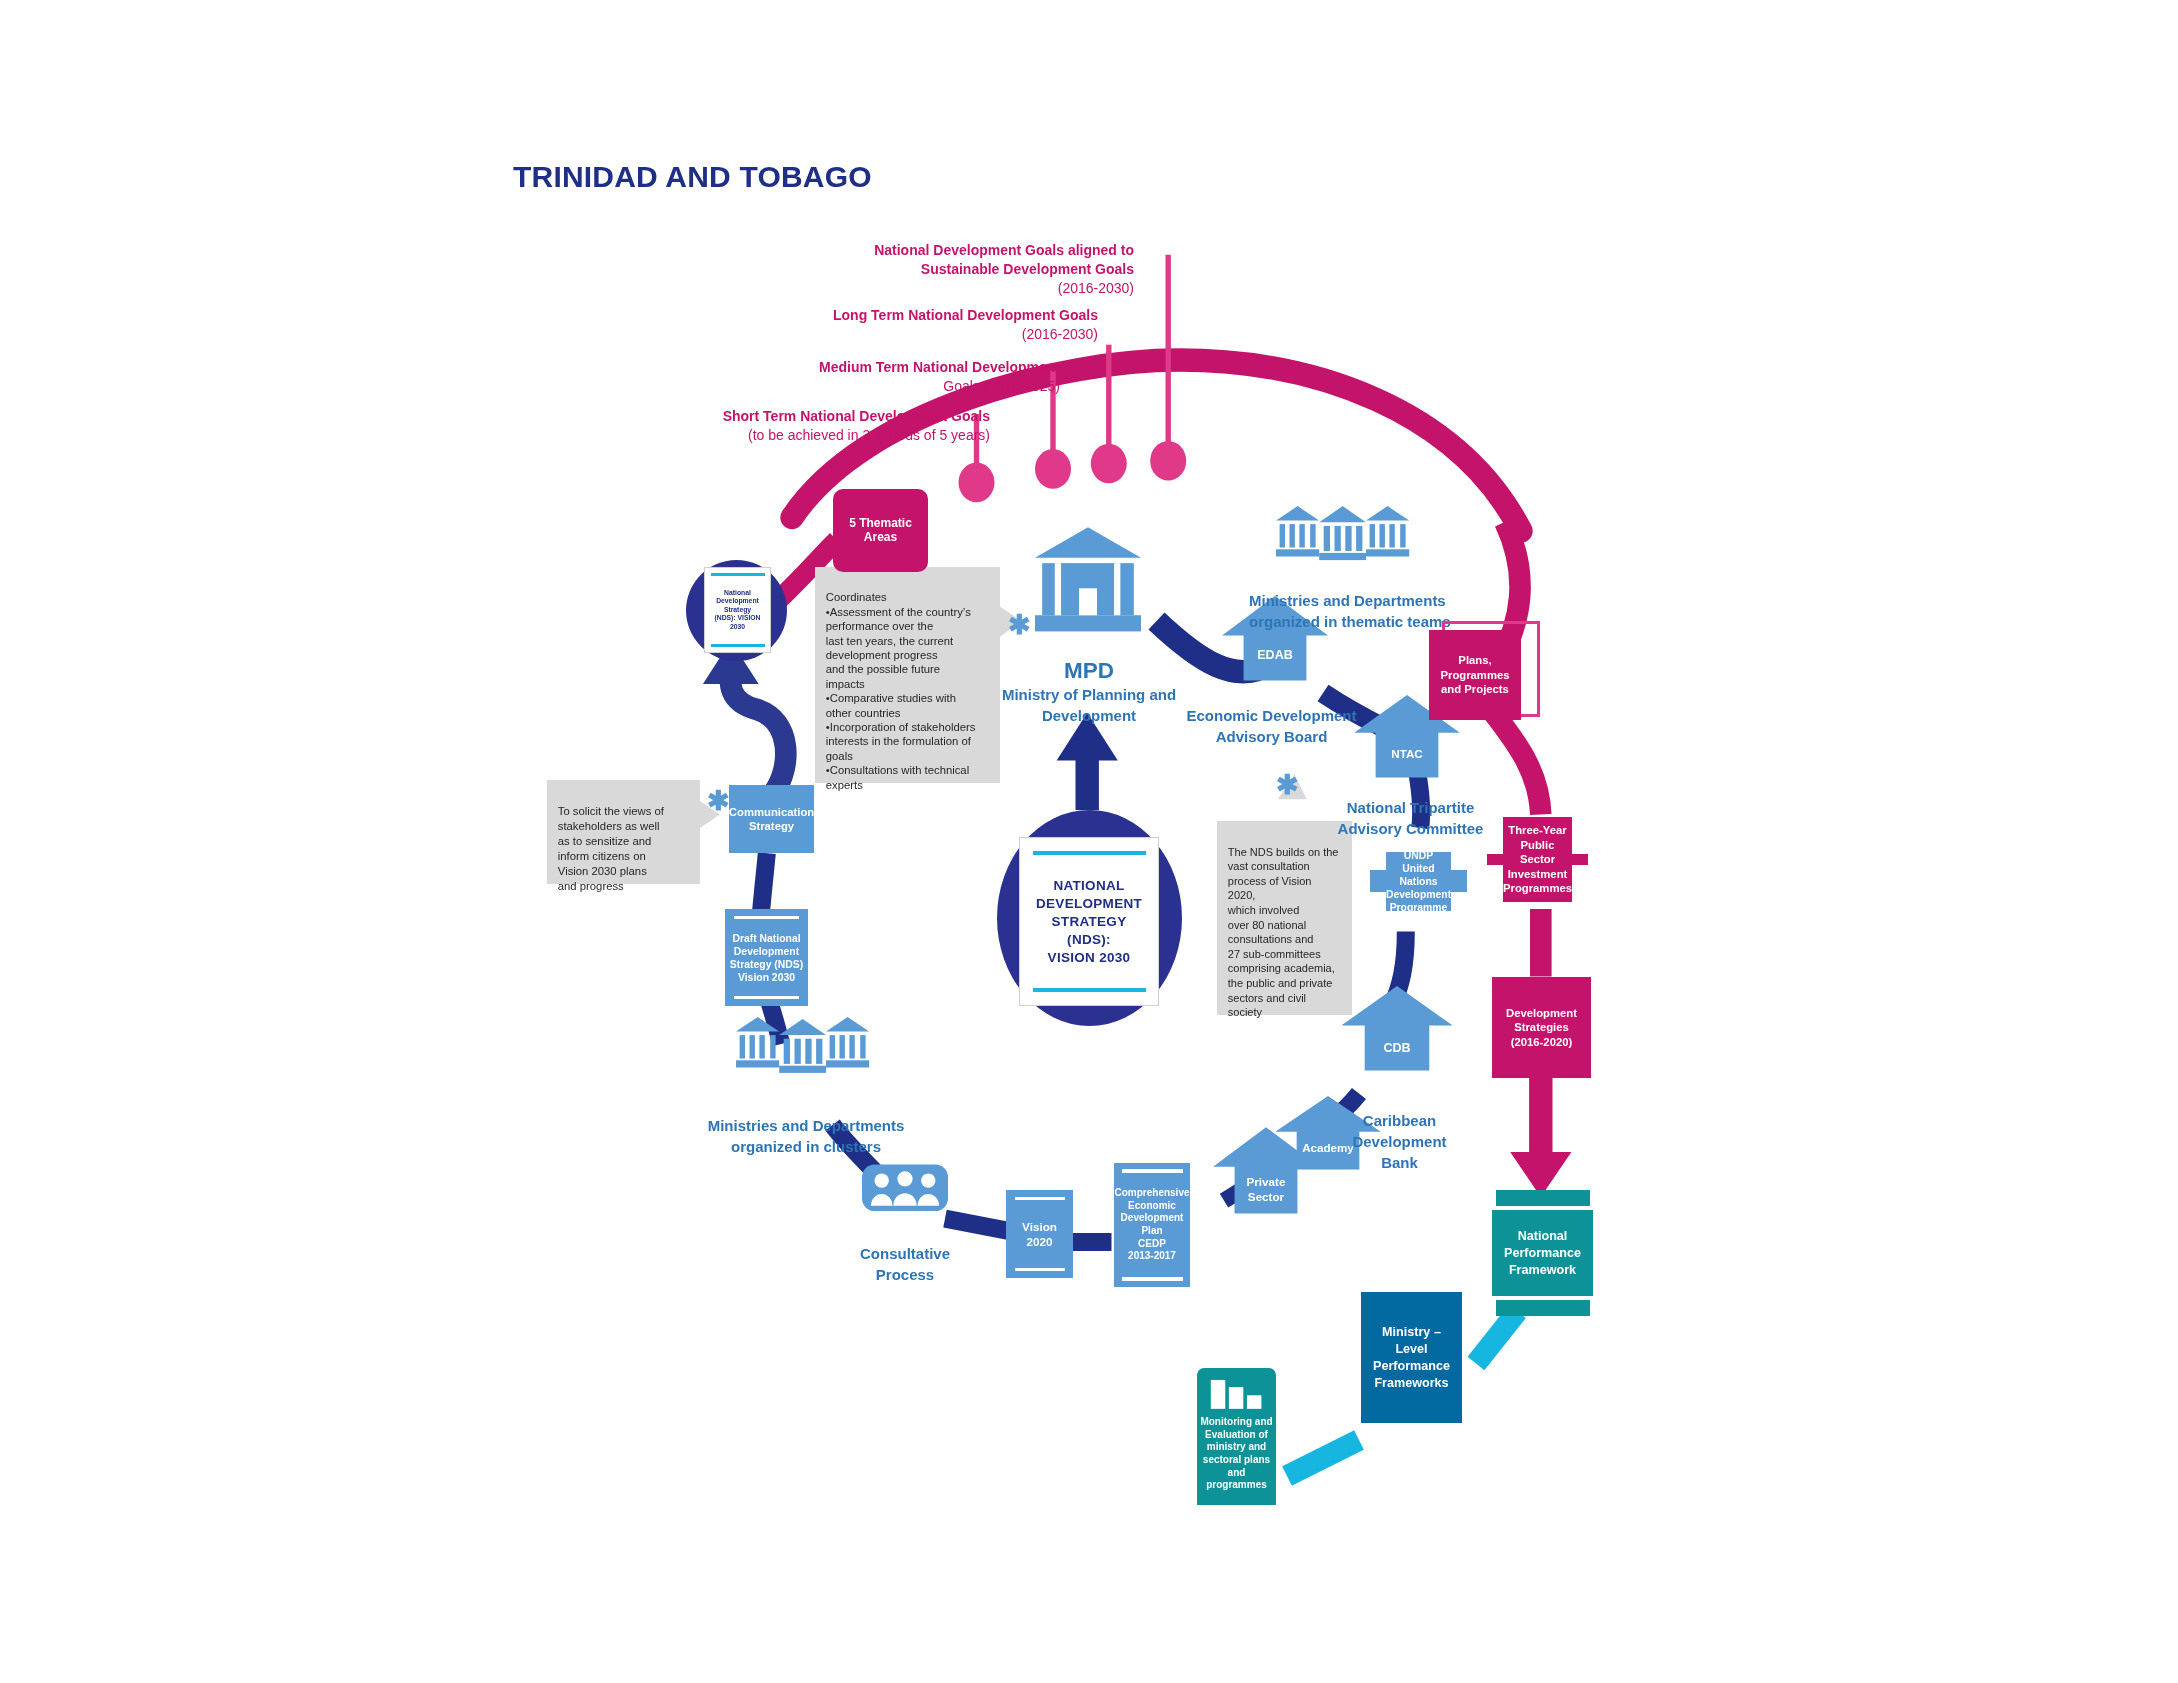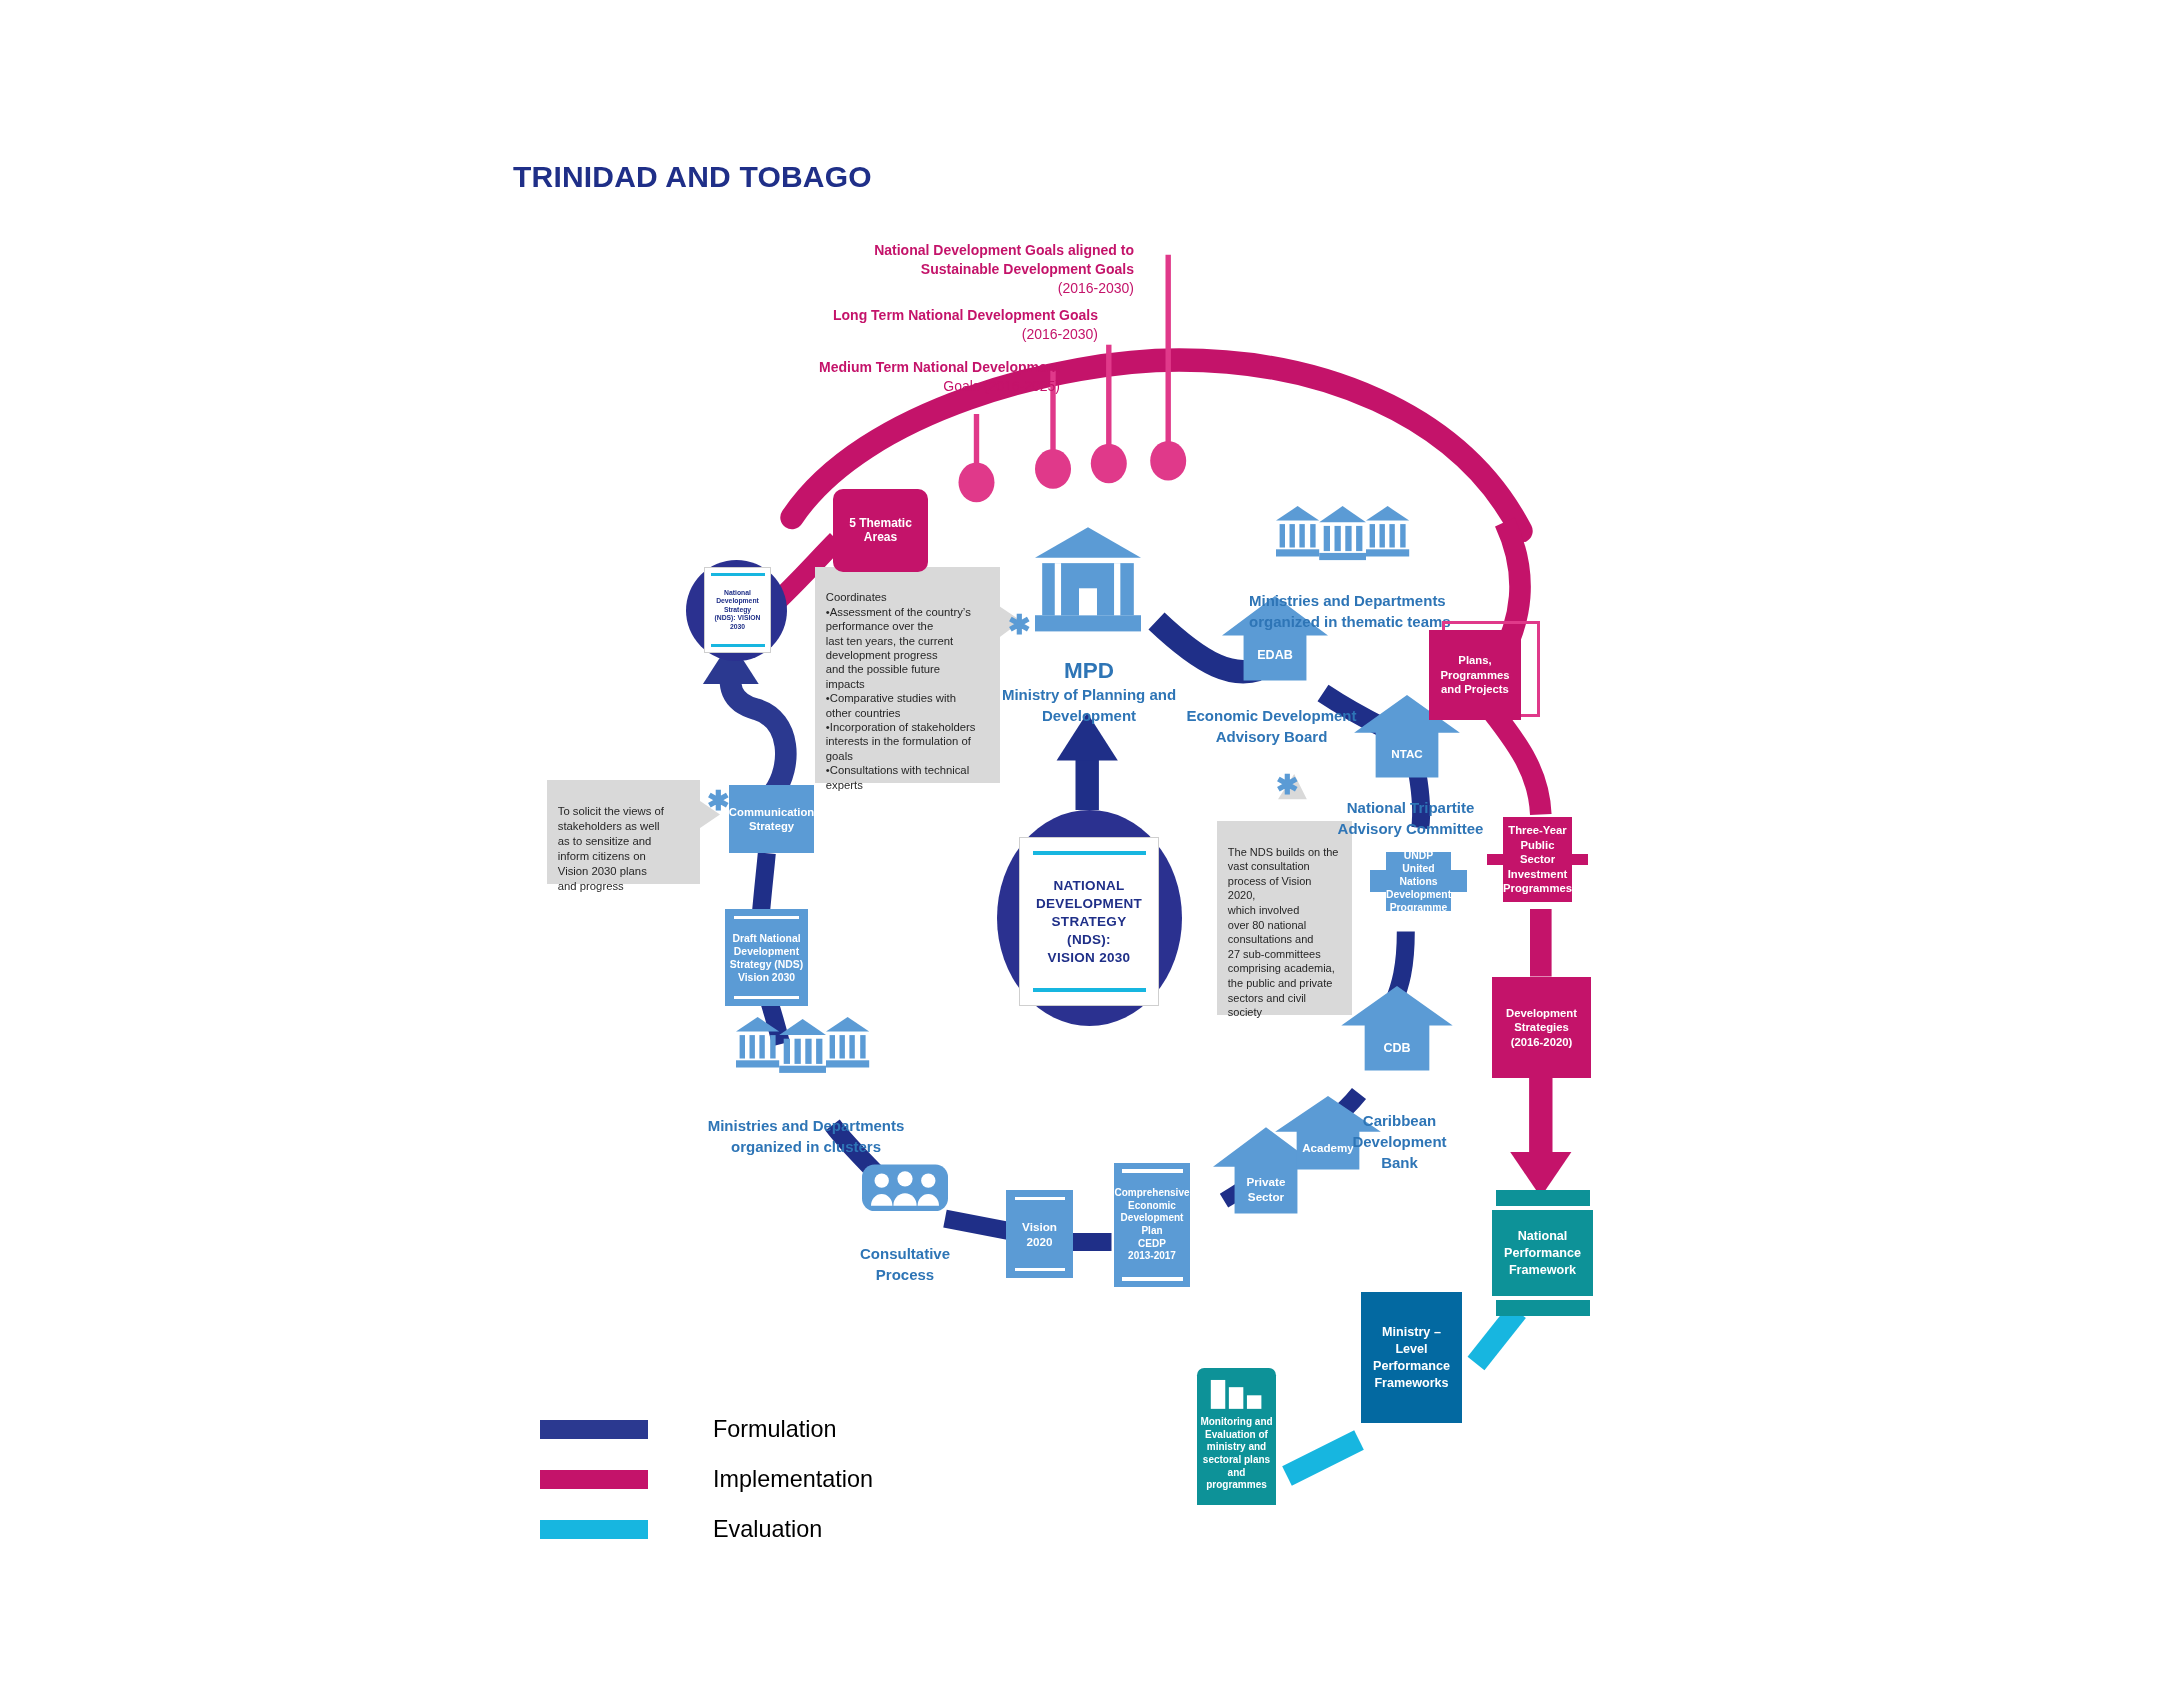--- a/index.html
+++ b/index.html
@@ -104,20 +104,24 @@
 Sustainable Development Goals</span><br>
     <span class="yr">(2016-2030)</span>
   </div>
   <div class="abs tl-label" id="tl2">
     <span style="white-space:pre-line;">Long Term National Development Goals</span><br>
     <span class="yr">(2016-2030)</span>
   </div>
   <div class="abs tl-label" id="tl3">
     <span style="white-space:pre-line;">Medium Term National Development</span><br>
     <span class="yr">Goals (2016-2025)</span>
+  </div>
+  <div class="abs tl-label" id="tl4">
+    <span style="white-space:pre-line;">Short Term National Development Goals</span><br>
+    <span class="yr">(to be achieved in 3 periods of 5 years)</span>
   </div>
 
   <div class="abs box pink-box" style="left:833px;top:489px;width:95px;height:83px;border-radius:10px;
               font-size:12px;line-height:13.5px;white-space:pre-line;z-index:5;">
     <span>5 Thematic
 Areas</span>
   </div>
 
   <div class="abs" style="left:686px;top:560px;width:101px;height:101px;border-radius:50%;
               background:#2b3190;z-index:4;"></div>
@@ -431,29 +435,15 @@
     </svg>
     <span style="color:#fff;font-size:10px;line-height:12.6px;font-weight:bold;text-align:center;
                  white-space:pre-line;margin-top:7.2px;">Monitoring and
 Evaluation of
 ministry and
 sectoral plans
 and
 programmes</span>
   </div>
 
-  <div class="abs" id="legend">
-    <div class="leg-row">
-      <div class="leg-swatch" style="background:#2b3990;"></div>
-      <div class="leg-label">Formulation</div>
-    </div>
-    <div class="leg-row">
-      <div class="leg-swatch" style="background:#c4136a;"></div>
-      <div class="leg-label">Implementation</div>
-    </div>
-    <div class="leg-row">
-      <div class="leg-swatch" style="background:#17b6e0;"></div>
-      <div class="leg-label">Evaluation</div>
-    </div>
-  </div>
 
 </div>
 
 
 </body></html>

